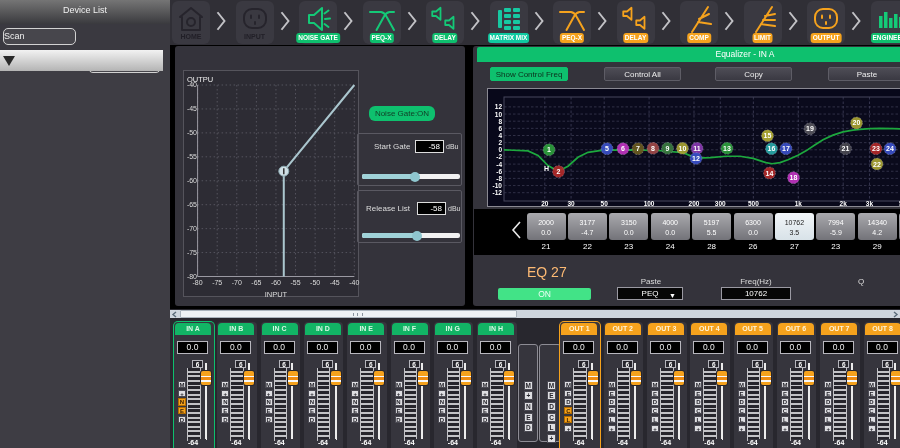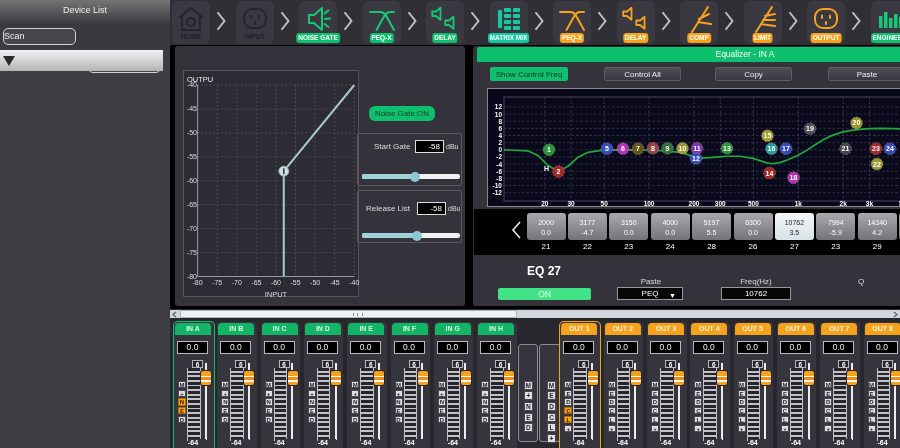--- a/index.html
+++ b/index.html
@@ -436,21 +436,21 @@
         <div class="fcell sel" style="left:300.9px;">10762<br>3.5</div>
         <div class="fnum" style="left:300.9px;">27</div>
         <div class="fcell" style="left:342.3px;">7994<br>-5.9</div>
         <div class="fnum" style="left:342.3px;">23</div>
         <div class="fcell" style="left:383.7px;">14340<br>4.2</div>
         <div class="fnum" style="left:383.7px;">29</div>
         <div class="fcell" style="left:425.09999999999997px;">20000<br>0.0</div>
         <div class="fnum" style="left:425.09999999999997px;">30</div>
       </div>
     <div id="eq-bot">
-      <div style="position:absolute; left:54px; top:9px; color:#ffffff; font-size:12px; font-weight:bold;">EQ 27</div>
+      <div style="position:absolute; left:54px; top:9px; color:#fdba74; font-size:14px; font-weight:normal;">EQ 27</div>
       <div style="position:absolute; left:25px; top:32.5px; width:93px; height:12px; background:#42e387; border-radius:2px; color:#ecfff5; font-size:8.5px; text-align:center; line-height:12px;">ON</div>
       <div class="eb-lab" style="left:143px; width:70px;">Paste</div>
       <div class="eb-box" style="left:144px; width:66px;">PEQ<span style="position:absolute; right:6px; top:2px; font-size:7px;">▼</span></div>
       <div class="eb-lab" style="left:248px; width:70px;">Freq(Hz)</div>
       <div class="eb-box" style="left:248px; width:70px;">10762</div>
       <div class="eb-lab" style="left:353px; width:70px;">Q</div>
       <div class="eb-box" style="left:353px; width:70px;margin-top:32px;">1.0</div>
     </div>
   </div>
 

